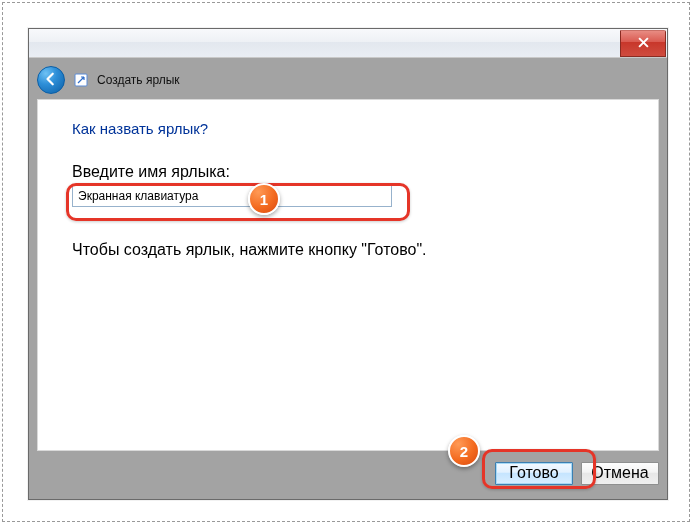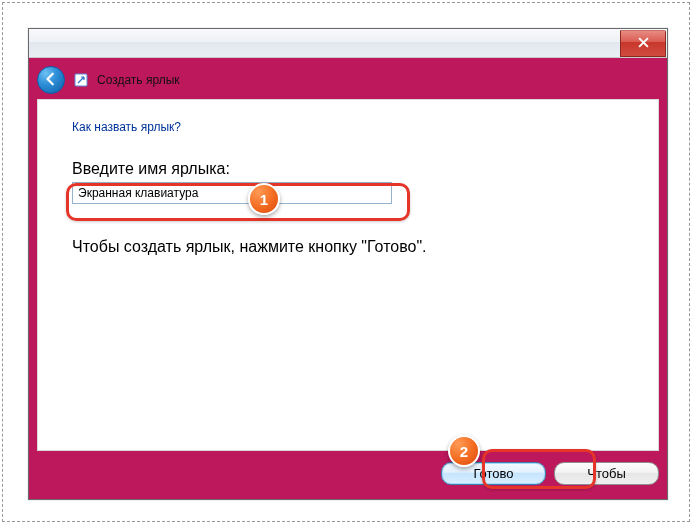--- a/index.html
+++ b/index.html
@@ -26,21 +26,21 @@
     border: 1px dashed #999;
     pointer-events: none;
   }
   .window {
     position: absolute;
     left: 28px;
     top: 28px;
     width: 638px;
     height: 470px;
     border: 1px solid #6a6a6a;
-    background: #be185d;
+    background: #a3a3a3;
     box-shadow: 0 0 0 1px rgba(0,0,0,.05);
   }
   
   .titlebar {
     height: 28px;
     background: linear-gradient(to bottom, #f8f9fb 0%, #eef1f5 45%, #e2e7ee 46%, #eaeef4 100%);
     border-bottom: 1px solid #c9c9c9;
     display: flex;
     justify-content: flex-end;
     align-items: stretch;
@@ -99,21 +99,21 @@
     top: 70px;
     bottom: 48px;
     border: 1px solid #d9d9d9;
     background: #fff;
   }
   .panel-inner {
     padding: 20px 34px;
   }
   .heading {
     color: #003399;
-    font-size: 12px;
+    font-size: 15px;
     margin: 0 0 26px 0;
     font-weight: 400;
   }
   .label {
     font-size: 16px;
     margin-bottom: 4px;
   }
   .text-input {
     width: 320px;
     height: 22px;
@@ -135,27 +135,27 @@
     left: 8px;
     right: 8px;
     bottom: 8px;
     height: 36px;
     display: flex;
     justify-content: flex-end;
     align-items: center;
     gap: 8px;
   }
   .btn {
-    width: 105px;
+    width: 78px;
     height: 23px;
     border: 1px solid #8e8f8f;
-    border-radius: 10px;
+    border-radius: 1px;
     background: linear-gradient(to bottom, #fdfdfd 0%, #f3f3f3 45%, #e6e6e6 46%, #efefef 100%);
     font-family: inherit;
-    font-size: 13px;
+    font-size: 16px;
     cursor: default;
   }
   .btn.primary {
     border-color: #3c7fb1;
     background: linear-gradient(to bottom, #f3f9ff 0%, #e2f1ff 45%, #c4e4ff 46%, #d9eeff 100%);
     box-shadow: inset 0 0 0 1px #a7d9f5;
   }
   
   .highlight {
     position: absolute;
@@ -223,21 +223,21 @@
       <div class="panel-inner">
         <div class="heading">Как назвать ярлык?</div>
         <div class="label">Введите имя ярлыка:</div>
         <input class="text-input" type="text" value="Экранная клавиатура" style="">
         <div class="hint">Чтобы создать ярлык, нажмите кнопку "Готово".</div>
       </div>
     </div>
 
     <div class="footer">
       <button class="btn primary">Готово</button>
-      <button class="btn">Чтобы</button>
+      <button class="btn">Отмена</button>
     </div>
 
   </div>
 
   <div class="highlight" style="left:66px; top:183px; width:338px; height:32px;"></div>
   <div class="marker" style="left:248px; top:183px;">1</div>
 
   <div class="highlight" style="left:482px; top:449px; width:108px; height:34px;"></div>
   <div class="marker" style="left:448px; top:435px;">2</div>
 </div>

